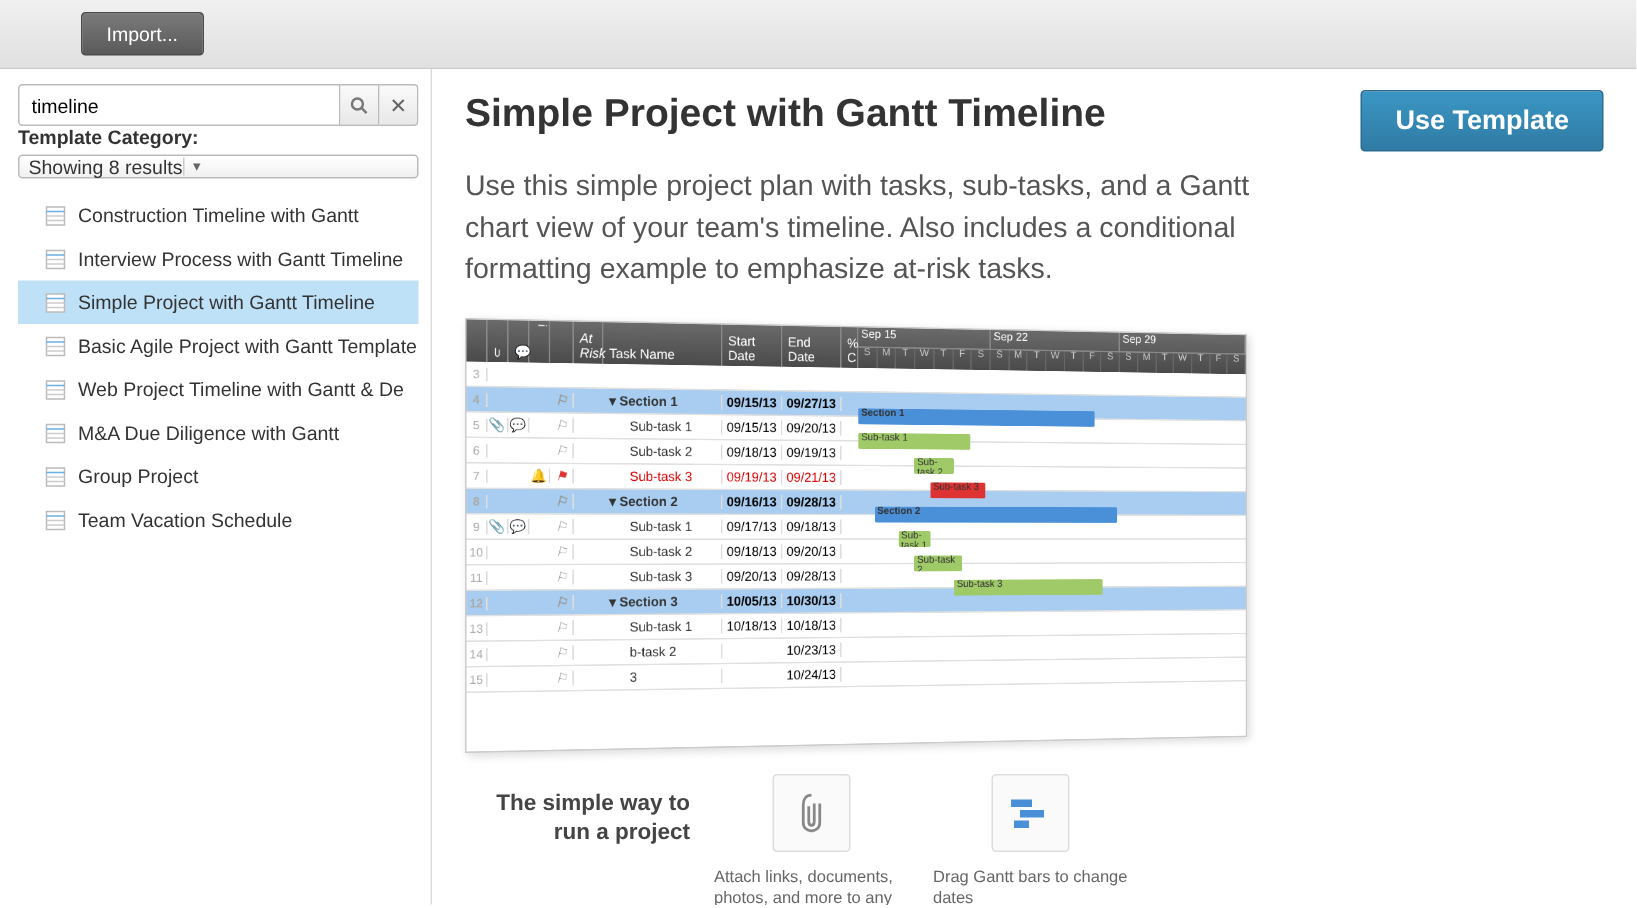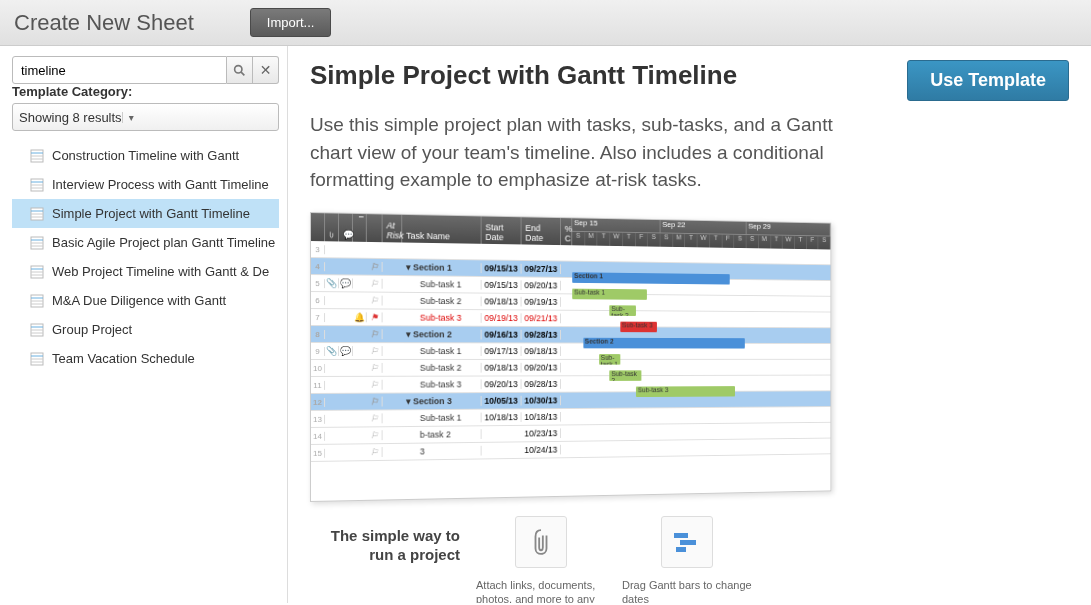--- a/index.html
+++ b/index.html
@@ -12,21 +12,21 @@
 .body { display: flex; height: calc(100% - 48px); }
 
 .sidebar { width: 288px; border-right: 1px solid #ddd; padding: 10px 8px 10px 12px; background: #fff; }
 .search-row { display: flex; gap: 0; }
 .search-input { flex: 1; border: 1px solid #bbb; border-radius: 3px 0 0 3px; padding: 5px 8px; font-size: 13px; height: 28px; }
 .search-btn, .clear-btn { width: 26px; height: 28px; border: 1px solid #bbb; background: linear-gradient(#fafafa,#e8e8e8); cursor: pointer; display: flex; align-items: center; justify-content: center; color: #666; }
 .search-btn { border-left: none; }
 .clear-btn { border-left: none; border-radius: 0 3px 3px 0; font-size: 14px; }
 
 .cat-label { font-weight: bold; font-size: 13px; margin-bottom: 4px; }
-.cat-select { width: 100%; border: 1px solid #bbb; border-radius: 3px; padding: 5px 6px; font-size: 13px; height: 28px; background: linear-gradient(#fff,#f0f0f0); position: relative; display: flex; align-items: center; justify-content: flex-start; cursor: pointer; margin-bottom: 10px; }
+.cat-select { width: 100%; border: 1px solid #bbb; border-radius: 3px; padding: 5px 6px; font-size: 13px; height: 16px; background: linear-gradient(#fff,#f0f0f0); position: relative; display: flex; align-items: center; justify-content: flex-start; cursor: pointer; margin-bottom: 10px; }
 .cat-select .caret { font-size: 10px; color: #666; border-left: 1px solid #ccc; padding-left: 6px; }
 
 .tpl-list { list-style: none; }
 .tpl-item { display: flex; align-items: center; gap: 8px; padding: 7px 6px 7px 18px; cursor: pointer; white-space: nowrap; overflow: hidden; text-overflow: ellipsis; font-size: 13px; color: #333; }
 .tpl-item.selected { background: #bfe1f7; }
 .tpl-icon { width: 14px; height: 14px; flex-shrink: 0; display: inline-flex; }
 
 .main { flex: 1; padding: 14px 22px; overflow: auto; }
 .main-head { display: flex; justify-content: space-between; align-items: flex-start; margin-bottom: 10px; }
 .main-title { font-size: 26px; font-weight: bold; color: #333; }
@@ -61,21 +61,20 @@
 
 .features { display: flex; gap: 16px; margin-top: 14px; align-items: flex-start; }
 .tagline { width: 150px; text-align: right; font-weight: bold; font-size: 15px; color: #444; line-height: 1.3; padding-top: 10px;}
 .fcol { width: 130px; font-size: 11px; color: #666; line-height: 1.35; }
 .fbox { width: 52px; height: 52px; border: 1px solid #ddd; border-radius: 3px; background:#fafafa; display: flex; align-items: center; justify-content: center; margin-bottom: 10px; margin-left: auto; margin-right: auto; }
 </style>
 </head>
 <body>
 
 <div class="header">
-  <h1>Create New Sheet</h1>
   <button class="import-btn">Import...</button>
 </div>
 
 <div class="body">
   <aside class="sidebar">
     <div class="search-row">
       <input class="search-input" type="text" value="timeline" style="">
       <button class="search-btn">
         <svg width="13" height="13" viewBox="0 0 16 16">
             <circle cx="6.5" cy="6.5" r="4.5" fill="none" stroke="#777" stroke-width="2"></circle>
@@ -127,21 +126,21 @@
         </li>
         <li class="tpl-item">
           <span class="tpl-icon">
             <svg width="14" height="14" viewBox="0 0 14 14">
               <rect x="1" y="1" width="12" height="12" fill="#fff" stroke="#bbb"></rect>
               <line x1="1" y1="4" x2="13" y2="4" stroke="#6ab0e0"></line>
               <line x1="1" y1="7" x2="13" y2="7" stroke="#ccc"></line>
               <line x1="1" y1="10" x2="13" y2="10" stroke="#ccc"></line>
             </svg>
           </span>
-          <span>Basic Agile Project plan Gantt Timeline</span>
+          <span>Basic Agile Project with Gantt Template</span>
         </li>
         <li class="tpl-item">
           <span class="tpl-icon">
             <svg width="14" height="14" viewBox="0 0 14 14">
               <rect x="1" y="1" width="12" height="12" fill="#fff" stroke="#bbb"></rect>
               <line x1="1" y1="4" x2="13" y2="4" stroke="#6ab0e0"></line>
               <line x1="1" y1="7" x2="13" y2="7" stroke="#ccc"></line>
               <line x1="1" y1="10" x2="13" y2="10" stroke="#ccc"></line>
             </svg>
           </span>

